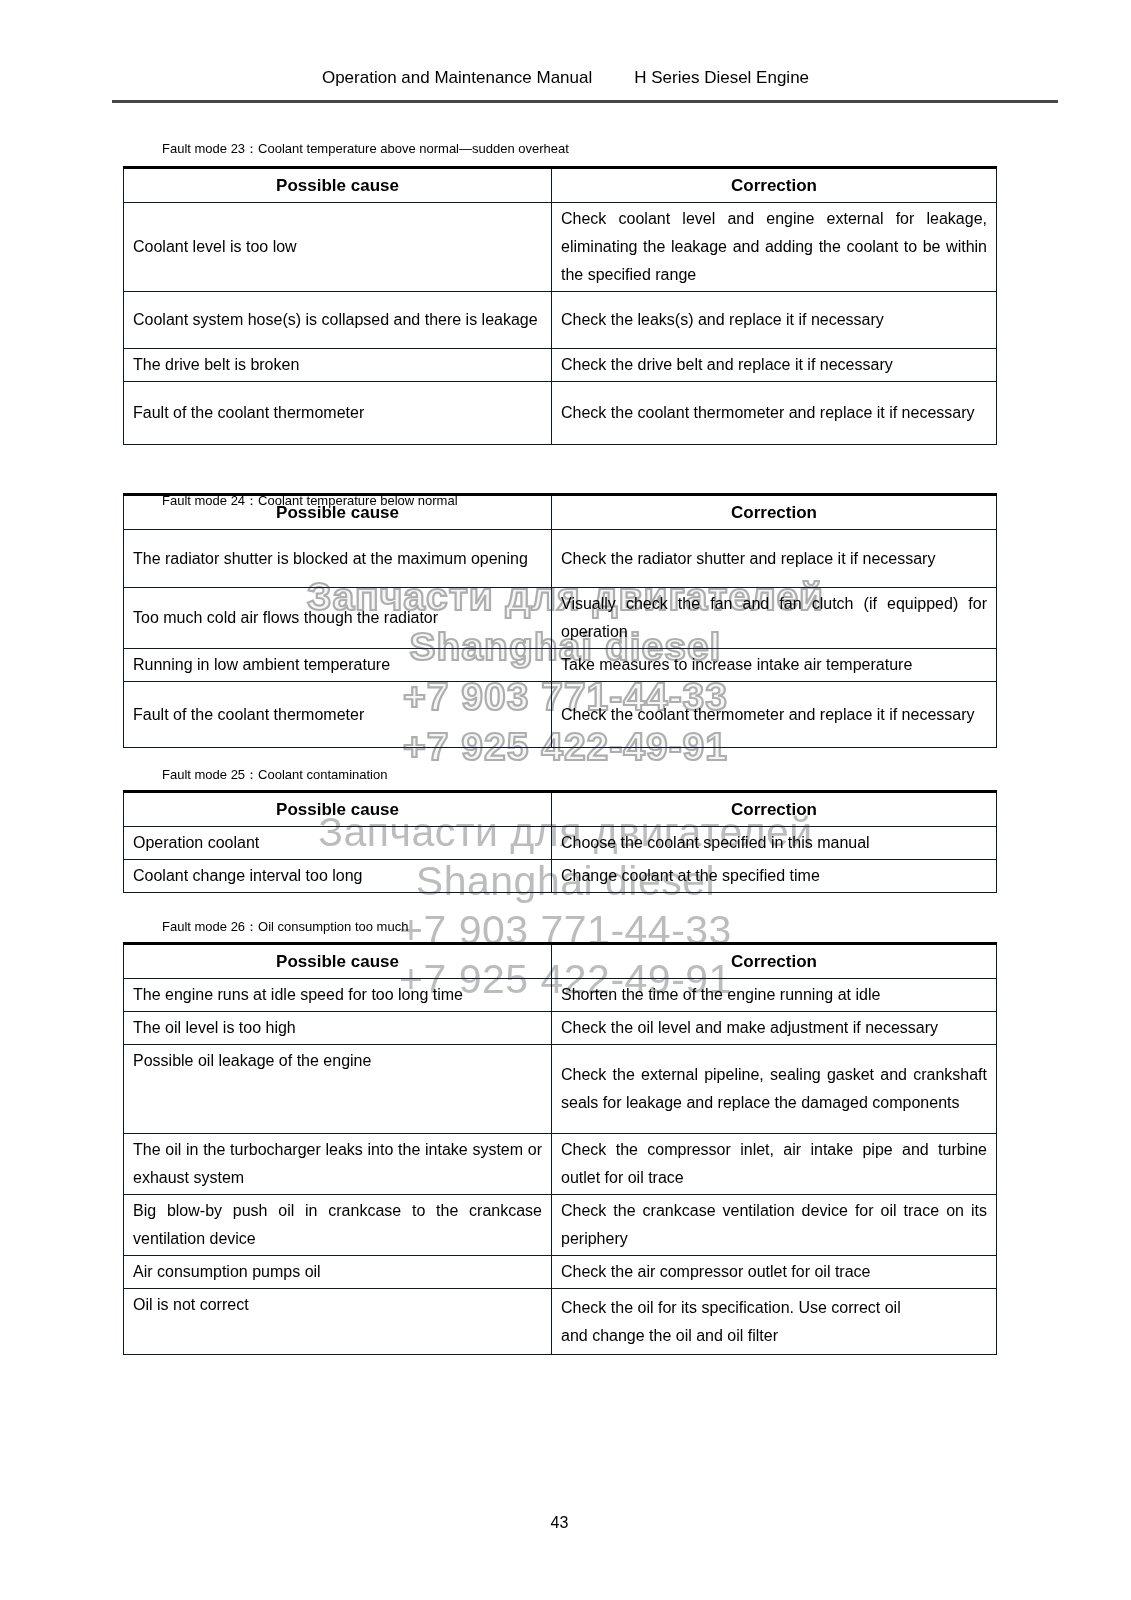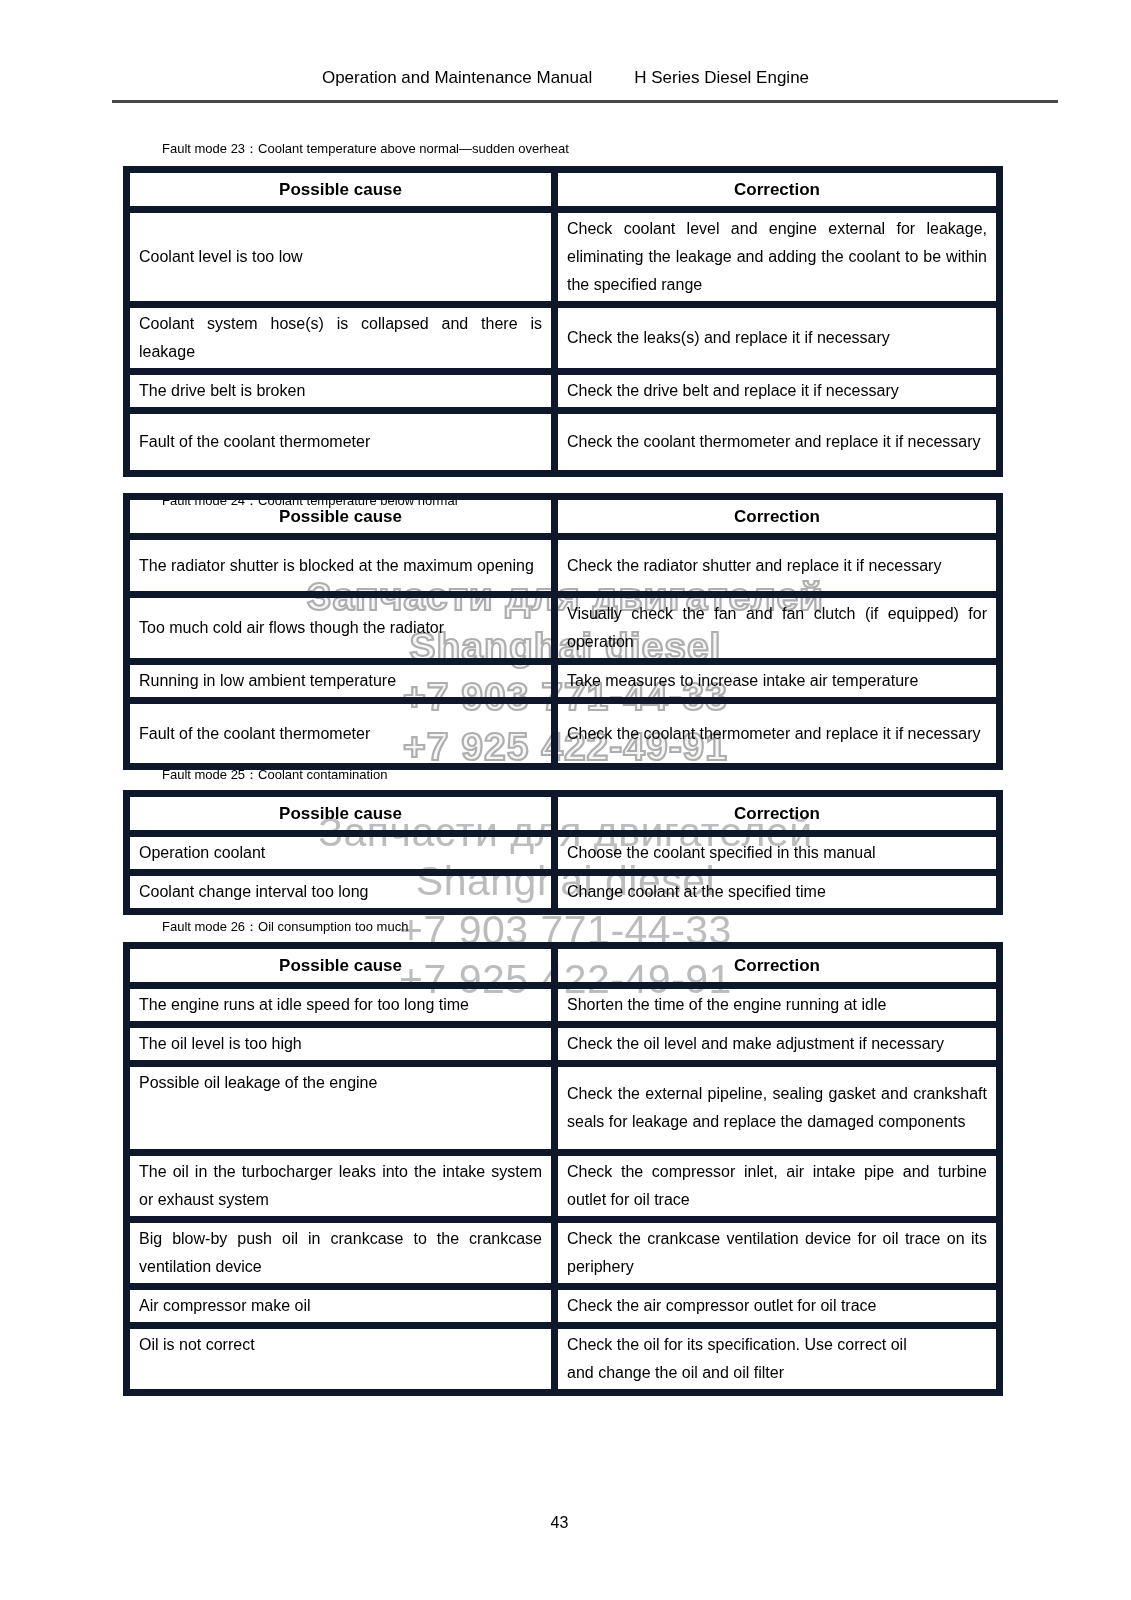--- a/index.html
+++ b/index.html
@@ -45,21 +45,21 @@
     position:absolute; left:123px; width:873px; z-index:2;
     border-collapse:collapse; table-layout:fixed;
     border:1px solid #000; border-top:3px solid #000;
     background:transparent;
   }
   .tb23 { top:166px; }
   .tb24 { top:493px; }
   .tb25 { top:790px; }
   .tb26 { top:942px; }
   .ftable th, .ftable td {
-    border:7px solid #0f172a; padding:2px 9px; vertical-align:middle;
+    border:1px solid #0f172a; padding:2px 9px; vertical-align:middle;
     font-size:16px; line-height:28px; background:transparent;margin-top:48px;
   }
   .ftable th { font-size:17px; font-weight:bold; text-align:center; height:29px; }
   .ftable td { text-align:justify; }
   .preline { white-space:pre-line; text-align:left !important; }
   
   .page-number {
     position:absolute; top:1486px; left:123px; width:873px;
     text-align:center; font-size:16px; z-index:2;margin-top:28px;
   }
@@ -195,21 +195,21 @@
     </tr>
     <tr style="height:58px">
       <td>The oil in the turbocharger leaks into the intake system or exhaust system</td>
       <td>Check the compressor inlet, air intake pipe and turbine outlet for oil trace</td>
     </tr>
     <tr style="height:59px">
       <td>Big blow-by push oil in crankcase to the crankcase ventilation device</td>
       <td>Check the crankcase ventilation device for oil trace on its periphery</td>
     </tr>
     <tr style="height:30px">
-      <td>Air compressor make oil</td>
+      <td>Air consumption pumps oil</td>
       <td>Check the air compressor outlet for oil trace</td>
     </tr>
     <tr style="height:66px">
       <td style="vertical-align:top">Oil is not correct</td>
       <td class="preline">Check the oil for its specification. Use correct oil
 and change the oil and oil filter</td>
     </tr>
   </tbody>
     </table>
 

